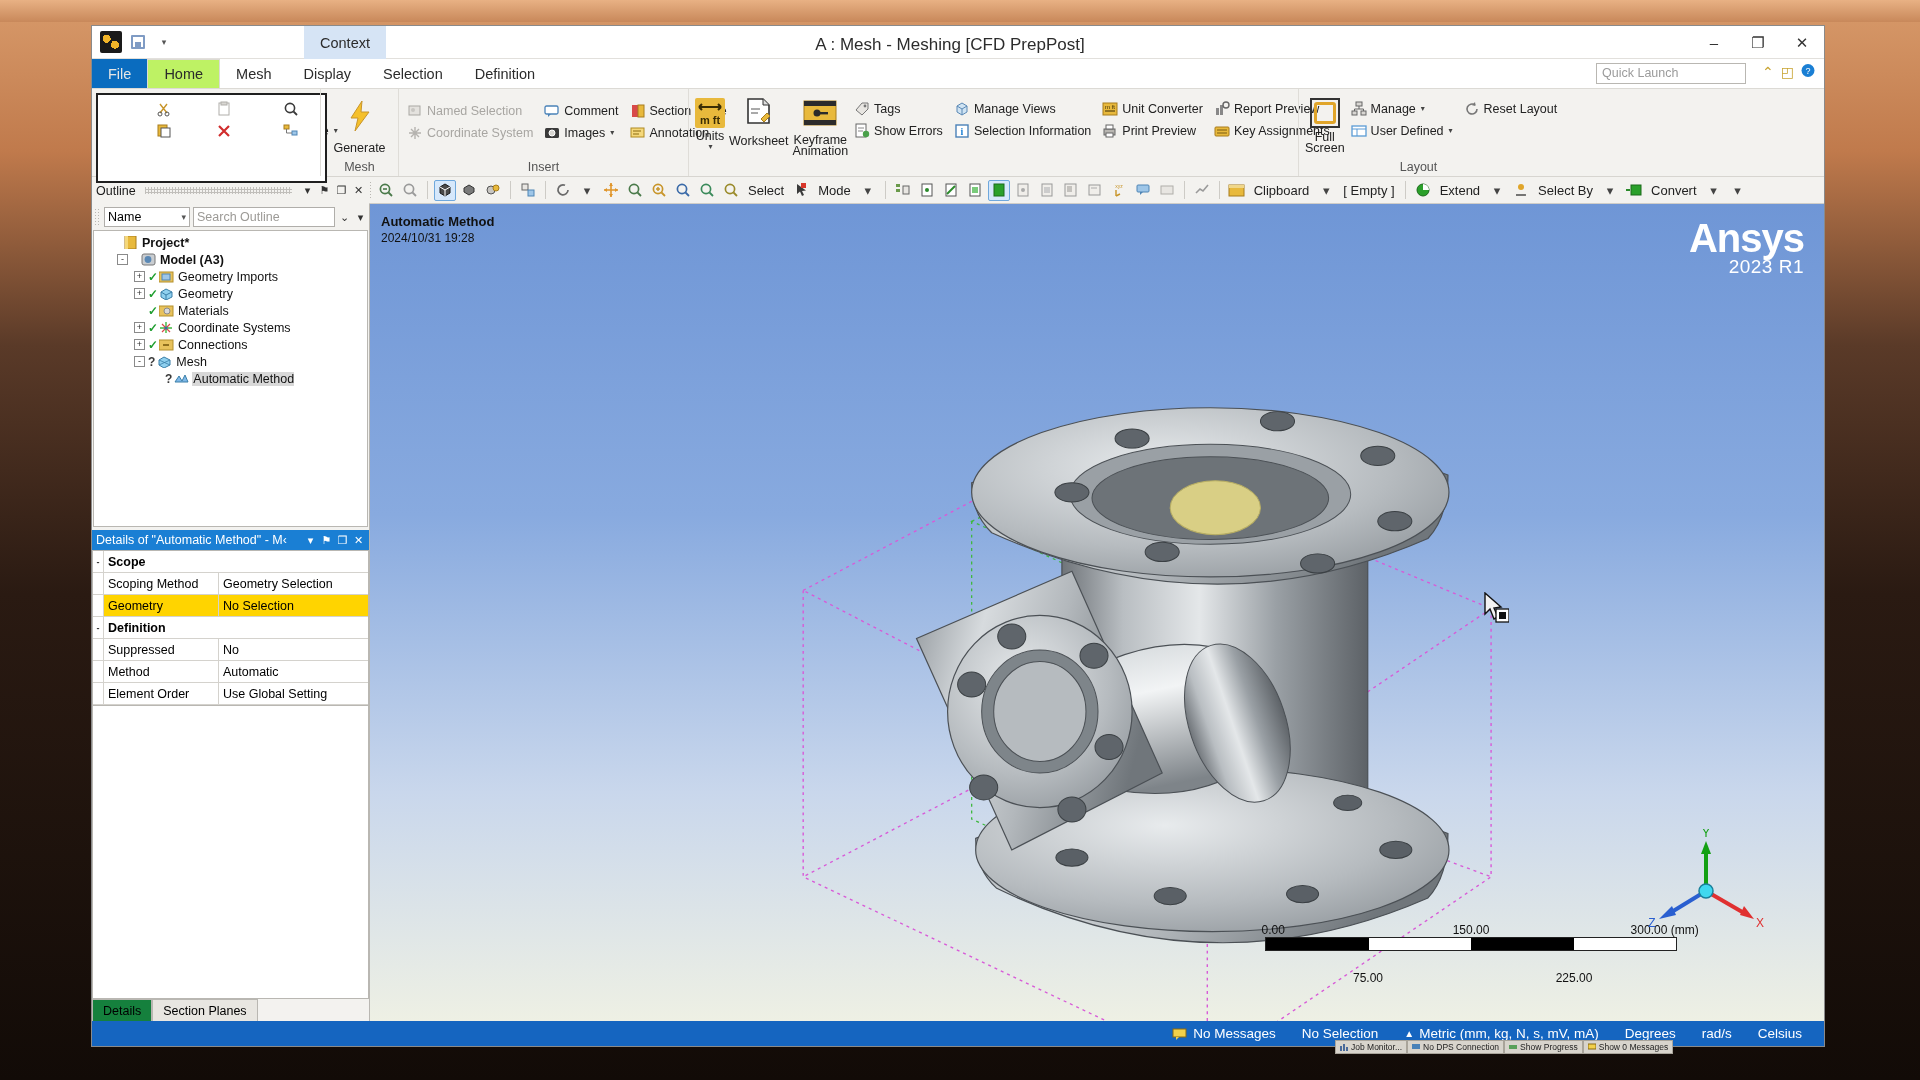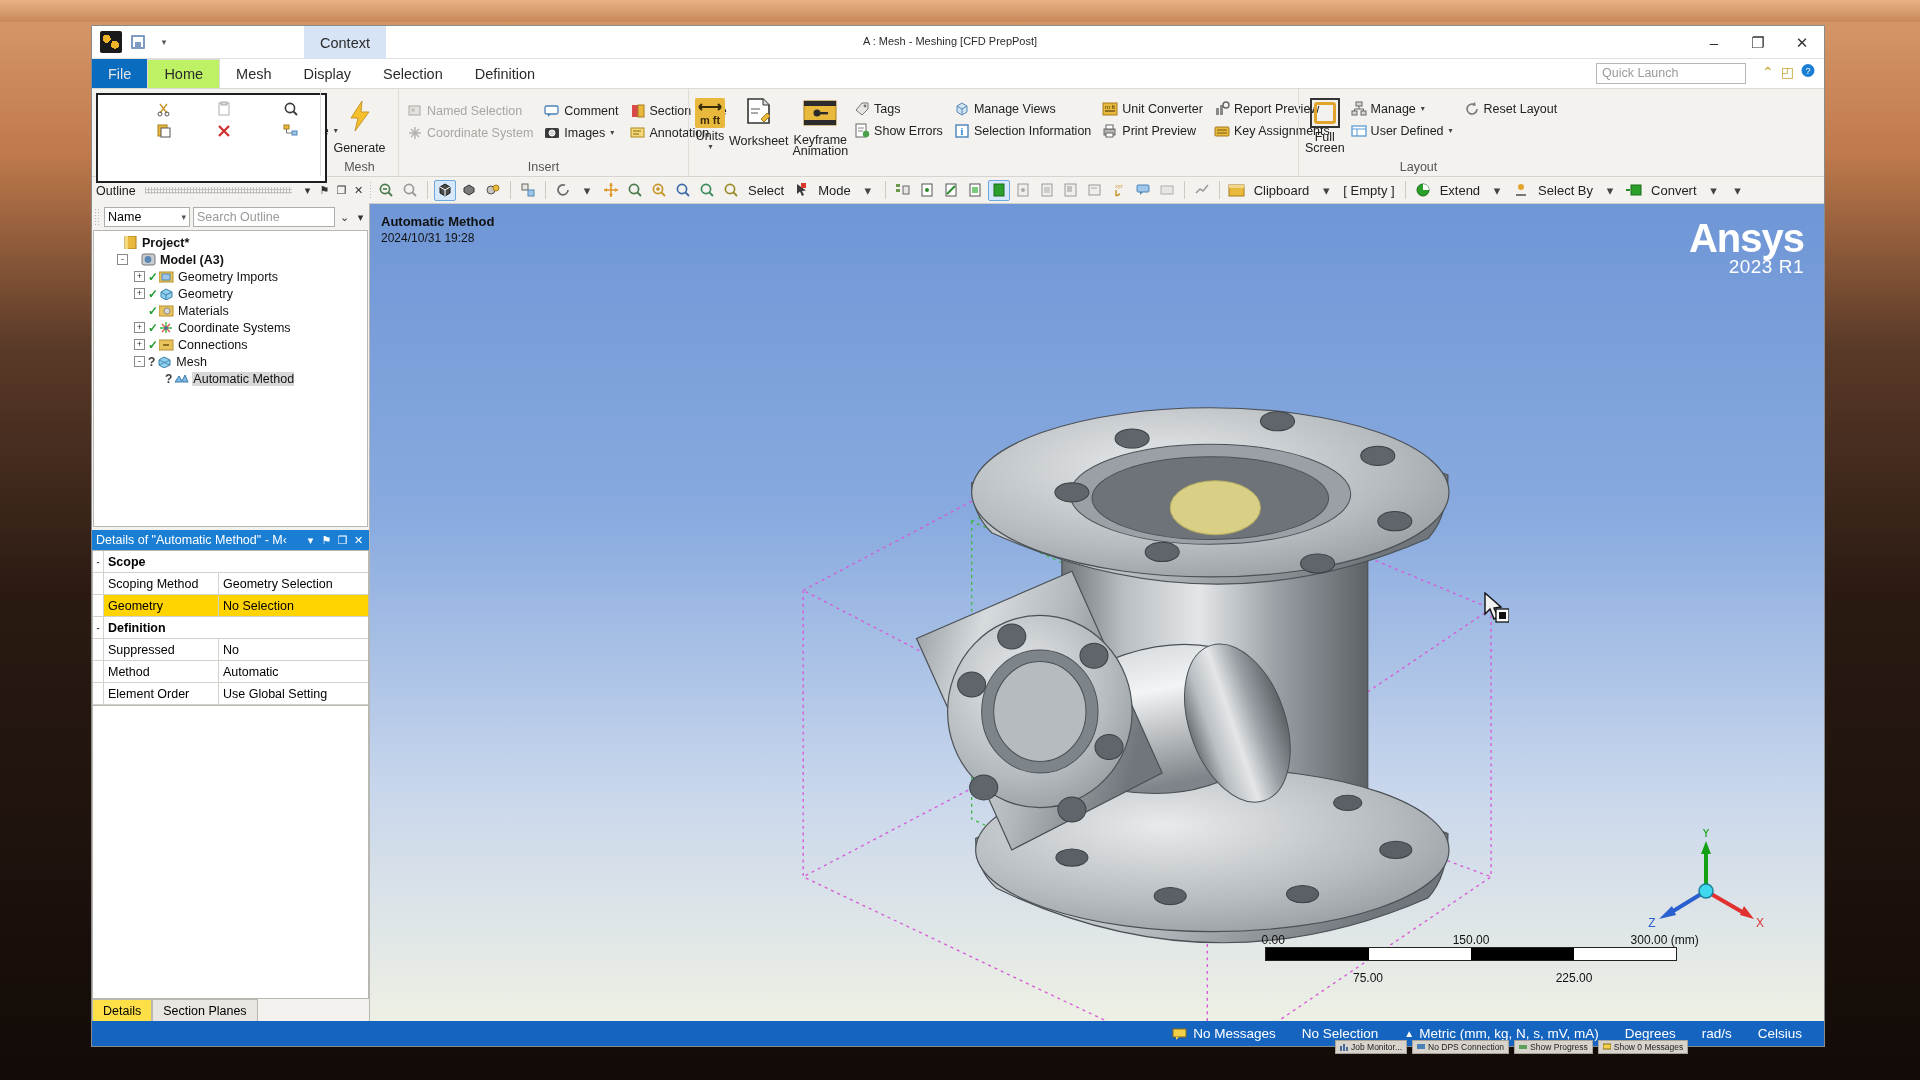--- a/index.html
+++ b/index.html
@@ -43,21 +43,21 @@
   .saveicon{ width:14px;height:14px; border:2px solid #7f9bc4; border-radius:1px;
     position:relative; background:#fff;}
   .saveicon::after{content:"";position:absolute;left:2px;top:5px;right:2px;bottom:0;background:#7f9bc4;}
   .tiny-caret{ font-size:9px; color:#555; }
   .ctx-tab{
     position:absolute; left:212px; top:0; height:33px;
     background:#d6e4f5; color:#2b2b2b; font-size:14.5px;
     display:flex;align-items:center; padding:0 16px; cursor:pointer;
   }
   .win-title{
-    position:absolute; left:0; right:16px; text-align:center; font-size:11px; color:#2c2c2c;
+    position:absolute; left:0; right:16px; text-align:center; font-size:17px; color:#2c2c2c;
     top:9px; pointer-events:none;
   }
   .wbtns{ position:absolute; right:0; top:0; height:33px; display:flex; }
   .wbtn{ width:44px;height:33px;display:flex;align-items:center;justify-content:center;
     font-size:15px;color:#333;cursor:pointer;}
 
   
   .tabrow{ height:30px; background:#fff; display:flex; align-items:stretch; position:relative;
            border-bottom:1px solid #dcdad5; }
   .tab{ display:flex;align-items:center;padding:0 16px;font-size:14.5px;color:#2b2b2b;cursor:pointer;}
@@ -148,21 +148,21 @@
      font-size:9px;color:#333; background:#fff;}
   .drow .c1{ width:115px; border-right:1px solid #d4d2cd; padding:0 4px; display:flex;align-items:center; }
   .drow .c2{ flex:1; padding:0 4px; display:flex;align-items:center; }
   .drow.group{ font-weight:bold; }
   .drow.group .c1{ width:auto; flex:1; border-right:none; }
   .drow.hl .c1, .drow.hl .c2{ background:#ffd400; }
   .dblank{ background:#fff; border:1px solid #b9b7b2; border-top:none; flex:1; }
   .dtabs{ height:22px; display:flex; align-items:stretch; font-size:12.5px; background:#f3f2ef;}
   .dtab{ padding:0 10px; display:flex;align-items:center; border:1px solid #b9b7b2; border-bottom:none;
      background:#e8e6e1; cursor:pointer;}
-  .dtab.active{ background:#fde047; }
+  .dtab.active{ background:#15803d; }
 
   
   .viewport{ flex:1; position:relative; overflow:hidden;
      background:linear-gradient(180deg,#6f96d6 0%, #88aadf 38%, #c9d7ec 72%, #eef0e4 100%); }
   .vp-anno{ position:absolute; left:11px; top:10px; color:#111; font-size:13px; }
   .vp-anno .t1{ font-weight:bold; }
   .vp-anno .t2{ font-size:12px; margin-top:2px; }
   .ansys-logo{ position:absolute; right:20px; top:16px; text-align:right; color:#fff; }
   .ansys-logo .n{ font-size:40px; font-weight:bold; letter-spacing:-1px; line-height:36px; }
   .ansys-logo .r{ font-size:19px; letter-spacing:.5px; }
@@ -176,21 +176,21 @@
   .ruler .bar i:nth-child(even){ background:#fff; }
   
   .triad{ position:absolute; right:58px; bottom:72px; width:120px; height:120px; }
   
   .cursor{ position:absolute; left:1113px; top:388px; width:26px; height:32px; }
   
   .statusbar{ height:25px; background:#1565c0; color:#fff; display:flex; align-items:center;
      justify-content:flex-end; gap:26px; padding-right:22px; font-size:13.5px; }
   .statusbar .it{ display:flex; align-items:center; gap:5px; }
   
-  .taskbits{ position:absolute; left:1335px; bottom:26px; display:flex; gap:5px; font-size:8.5px; color:#222;}
+  .taskbits{ position:absolute; left:1335px; bottom:26px; display:flex; font-size:8.5px; color:#222;}
   .tb{ background:#d8d4cc; border:1px solid #a9a49a; padding:1px 4px; display:flex;align-items:center;gap:3px;}
 </style>
 </head>
 <body>
 
 <div id="desktop"></div>
 
 <div id="app">
 
   <div class="titlebar">
@@ -1007,21 +1007,21 @@
           <span style="left:2%">0.00</span>
           <span style="left:50%">150.00</span>
           <span style="left:97%">300.00 (mm)</span>
         </div>
         <div class="bar">
             <i></i>
             <i></i>
             <i></i>
             <i></i>
           </div>
-        <div class="lab" style="margin-top:10px">
+        <div class="lab" style="margin-top:20px">
           <span style="left:25%">75.00</span>
           <span style="left:75%">225.00</span>
         </div>
       </div>
 
       <svg class="triad" viewBox="0 0 120 120">
         <line x1="60" y1="62" x2="60" y2="22" stroke="#13a013" stroke-width="4"></line>
         <path d="M60 12 L55 25 L65 25 Z" fill="#13a013"></path>
         <text x="60" y="8" font-size="12" fill="#13a013" text-anchor="middle" font-family="Liberation Sans">Y</text>
         <line x1="60" y1="62" x2="98" y2="84" stroke="#e03030" stroke-width="4"></line>

